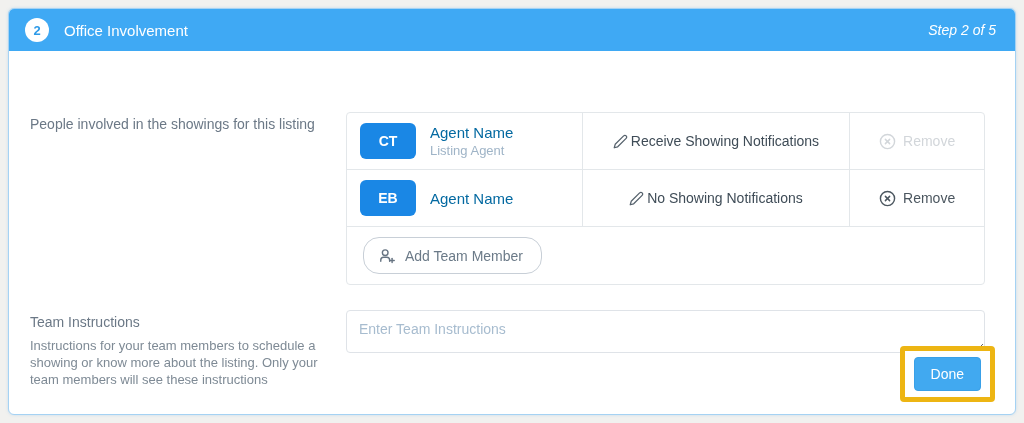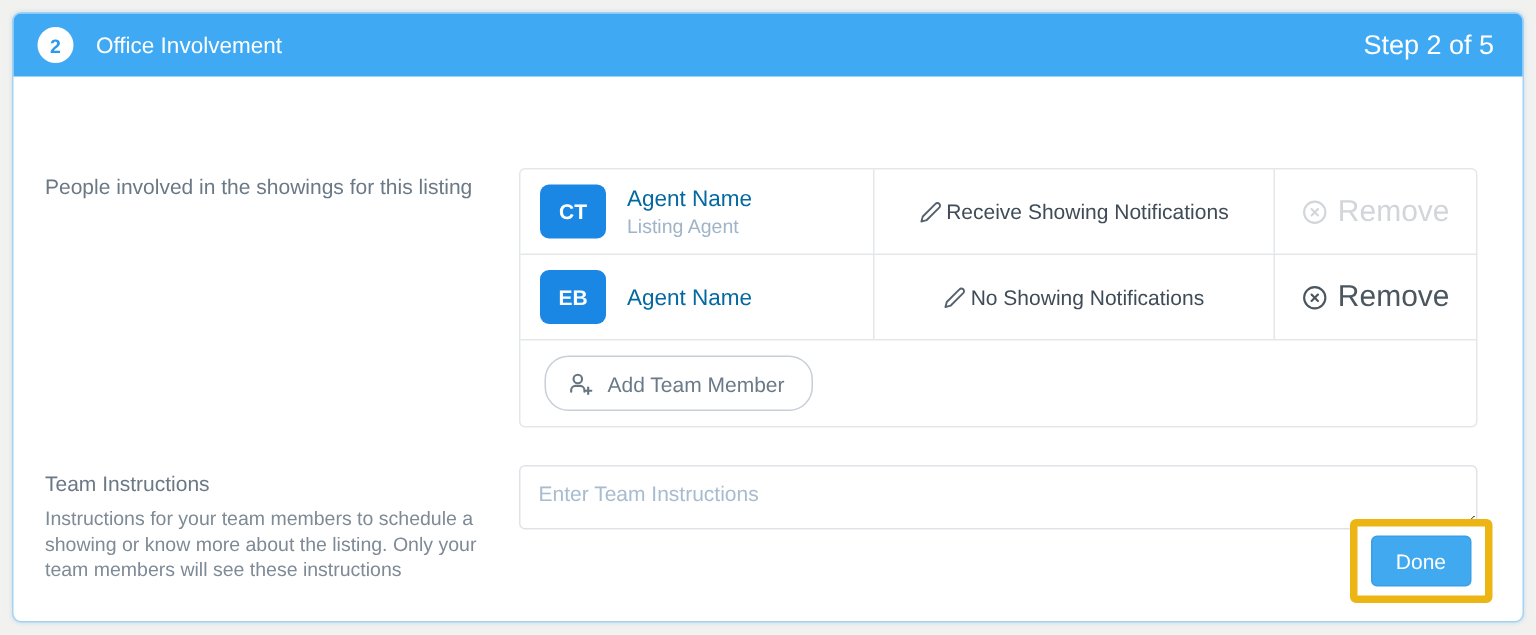--- a/index.html
+++ b/index.html
@@ -32,21 +32,21 @@
     width: 24px; height: 24px;
     background: #ffffff;
     border-radius: 50%;
     color: #2d9ae8;
     font-size: 13px; font-weight: bold;
     display: flex; align-items: center; justify-content: center;
     margin-right: 15px;
     flex: none;
   }
   .step-title { color: #ffffff; font-size: 15px; }
-  .step-indicator { margin-left: auto; color: #ffffff; font-size: 18px; }
+  .step-indicator { margin-left: auto; color: #ffffff; font-size: 14px; font-style: italic; }
 
   
   .content { position: relative; padding: 25px 30px 0 21px; margin-top: 36px; }
   .form-row { display: flex; align-items: flex-start; }
   .label-col { width: 316px; flex: none; padding-top: 4px; padding-right: 24px; }
   .field-col { flex: 1; }
   .section-label { color: #6b7886; font-size: 14px; }
   .section-desc { color: #7e8a95; font-size: 13px; line-height: 17px; margin-top: 7px; }
 
   
@@ -61,21 +61,21 @@
     border-bottom: 1px solid #e3e7ea;
     align-items: stretch;
   }
   .cell-agent {
     width: 37%;
     display: flex; align-items: center;
     padding-left: 13px;
     border-right: 1px solid #e3e7ea;
   }
   .avatar {
-    width: 44px; height: 36px;
+    width: 56px; height: 36px;
     background: #1a87e5;
     border-radius: 6px;
     color: #fff; font-size: 14px; font-weight: bold;
     display: flex; align-items: center; justify-content: center;
     margin-right: 14px;
     flex: none;
   }
   .agent-texts { display: flex; flex-direction: column; justify-content: center; }
   .agent-name { color: #0369a1; font-size: 15px; line-height: 19px; }
   .agent-role { color: #9fb4c7; font-size: 13px; line-height: 17px; }
@@ -88,21 +88,21 @@
     cursor: pointer;
   }
   .pencil { width: 15px; height: 15px; color: #55616c; flex: none; }
   .cell-remove {
     width: 21%;
     display: flex; align-items: center; justify-content: center;
   }
   .remove-btn {
     display: inline-flex; align-items: center; gap: 7px;
     background: none; border: none;
-    color: #4b565f; font-size: 20px;
+    color: #4b565f; font-size: 14px;
     font-family: inherit;
     cursor: pointer;
   }
   .remove-btn svg { width: 17px; height: 17px; }
   .remove-btn.disabled { color: #d2d6da; cursor: default; }
 
   .add-row { padding: 10px 0 10px 16px; }
   .add-btn {
     display: inline-flex; align-items: center; gap: 9px;
     border: 1px solid #c8cfd7;

